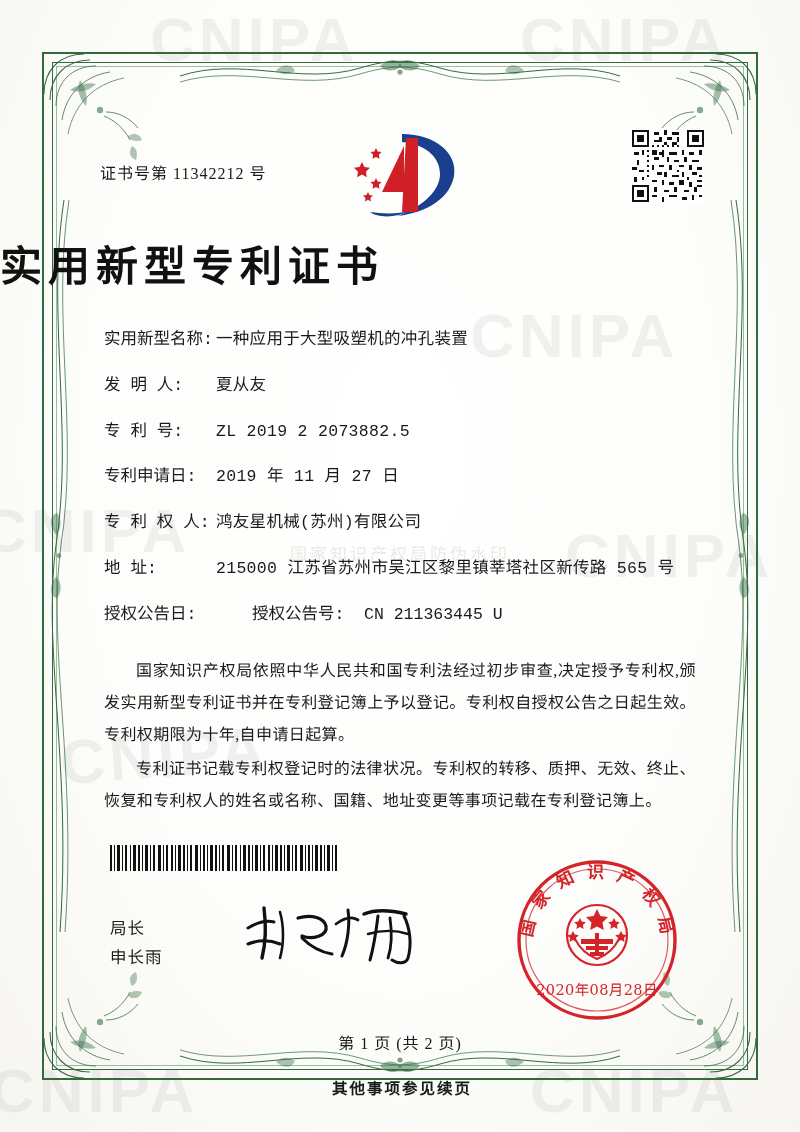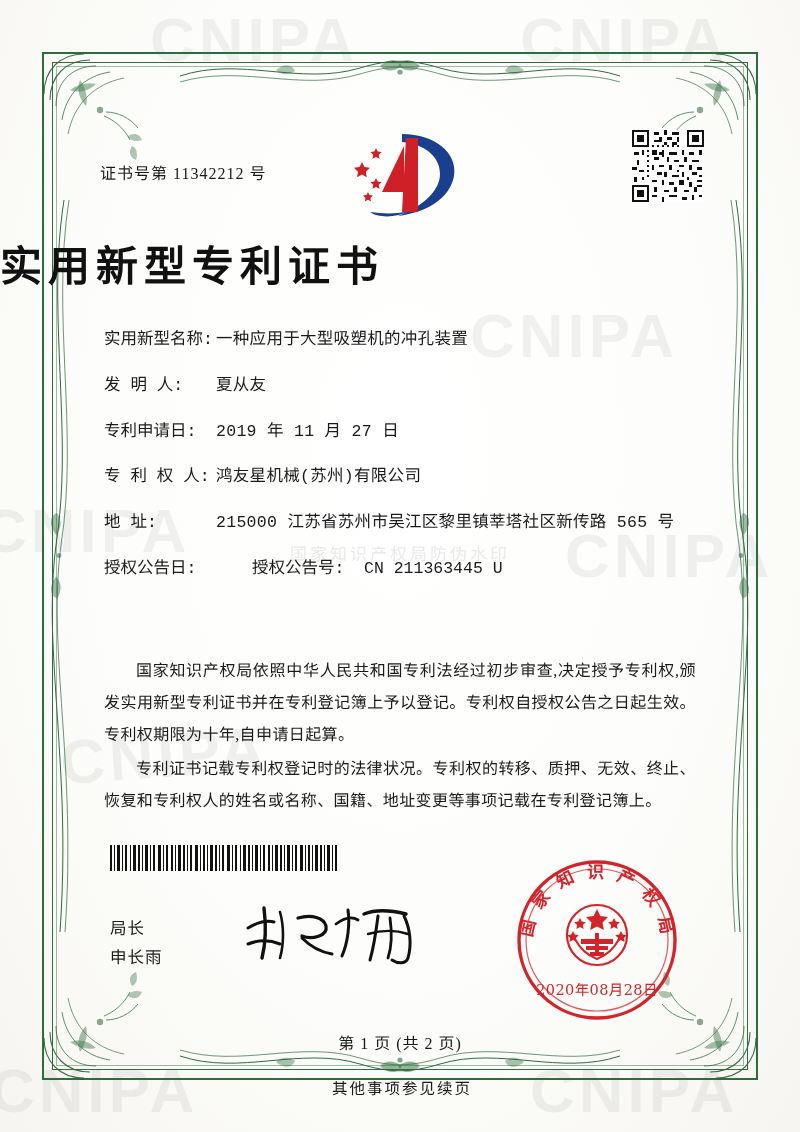--- a/index.html
+++ b/index.html
@@ -275,20 +275,21 @@
     letter-spacing: 1px;
   }
   .footer-note {
     position: absolute;
     left: 4px; right: 0;
     top: 1076px;
     text-align: center;
     font-size: 15.5px;
     letter-spacing: 2px;
     color: #1a1a1a;
+    font-weight: bold;
   }
 </style>
 </head>
 <body>
 
 <div id="certificate">
 
   <div class="wm w1">CNIPA</div>
   <div class="wm w2">CNIPA</div>
   <div class="wm w3">CNIPA</div>
@@ -535,20 +536,24 @@
     <div class="field-row">
       <div class="field-label">实用新型名称:</div>
       <div class="field-value">一种应用于大型吸塑机的冲孔装置</div>
     </div>
 
     <div class="field-row">
       <div class="field-label spread">发 明 人:</div>
       <div class="field-value">夏从友</div>
     </div>
 
+    <div class="field-row">
+      <div class="field-label spread">专 利 号:</div>
+      <div class="field-value">ZL 2019 2 2073882.5</div>
+    </div>
 
     <div class="field-row">
       <div class="field-label">专利申请日:</div>
       <div class="field-value">2019 年 11 月 27 日</div>
     </div>
 
     <div class="field-row">
       <div class="field-label spread">专 利 权 人:</div>
       <div class="field-value">鸿友星机械(苏州)有限公司</div>
     </div>

